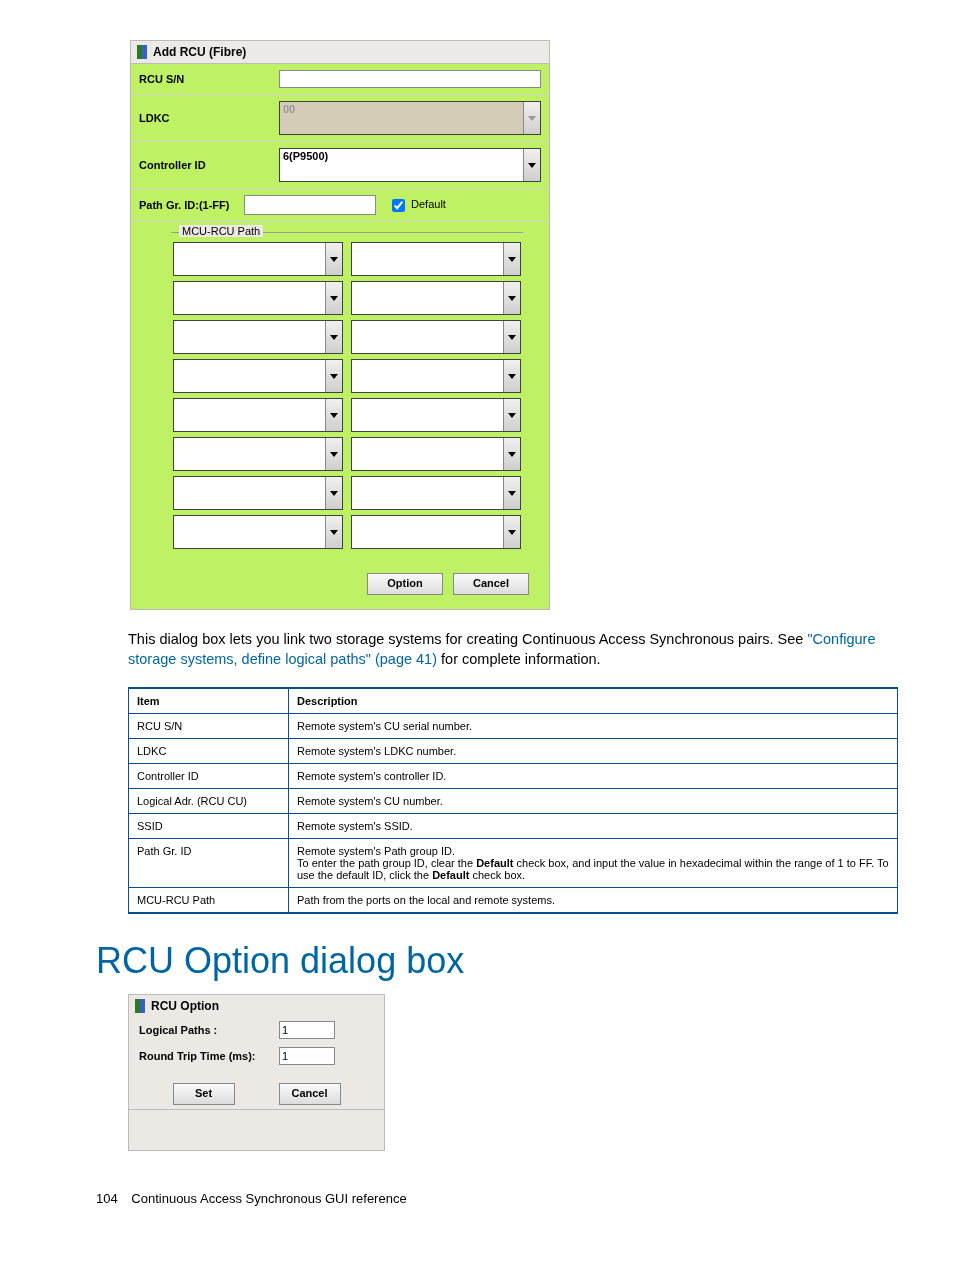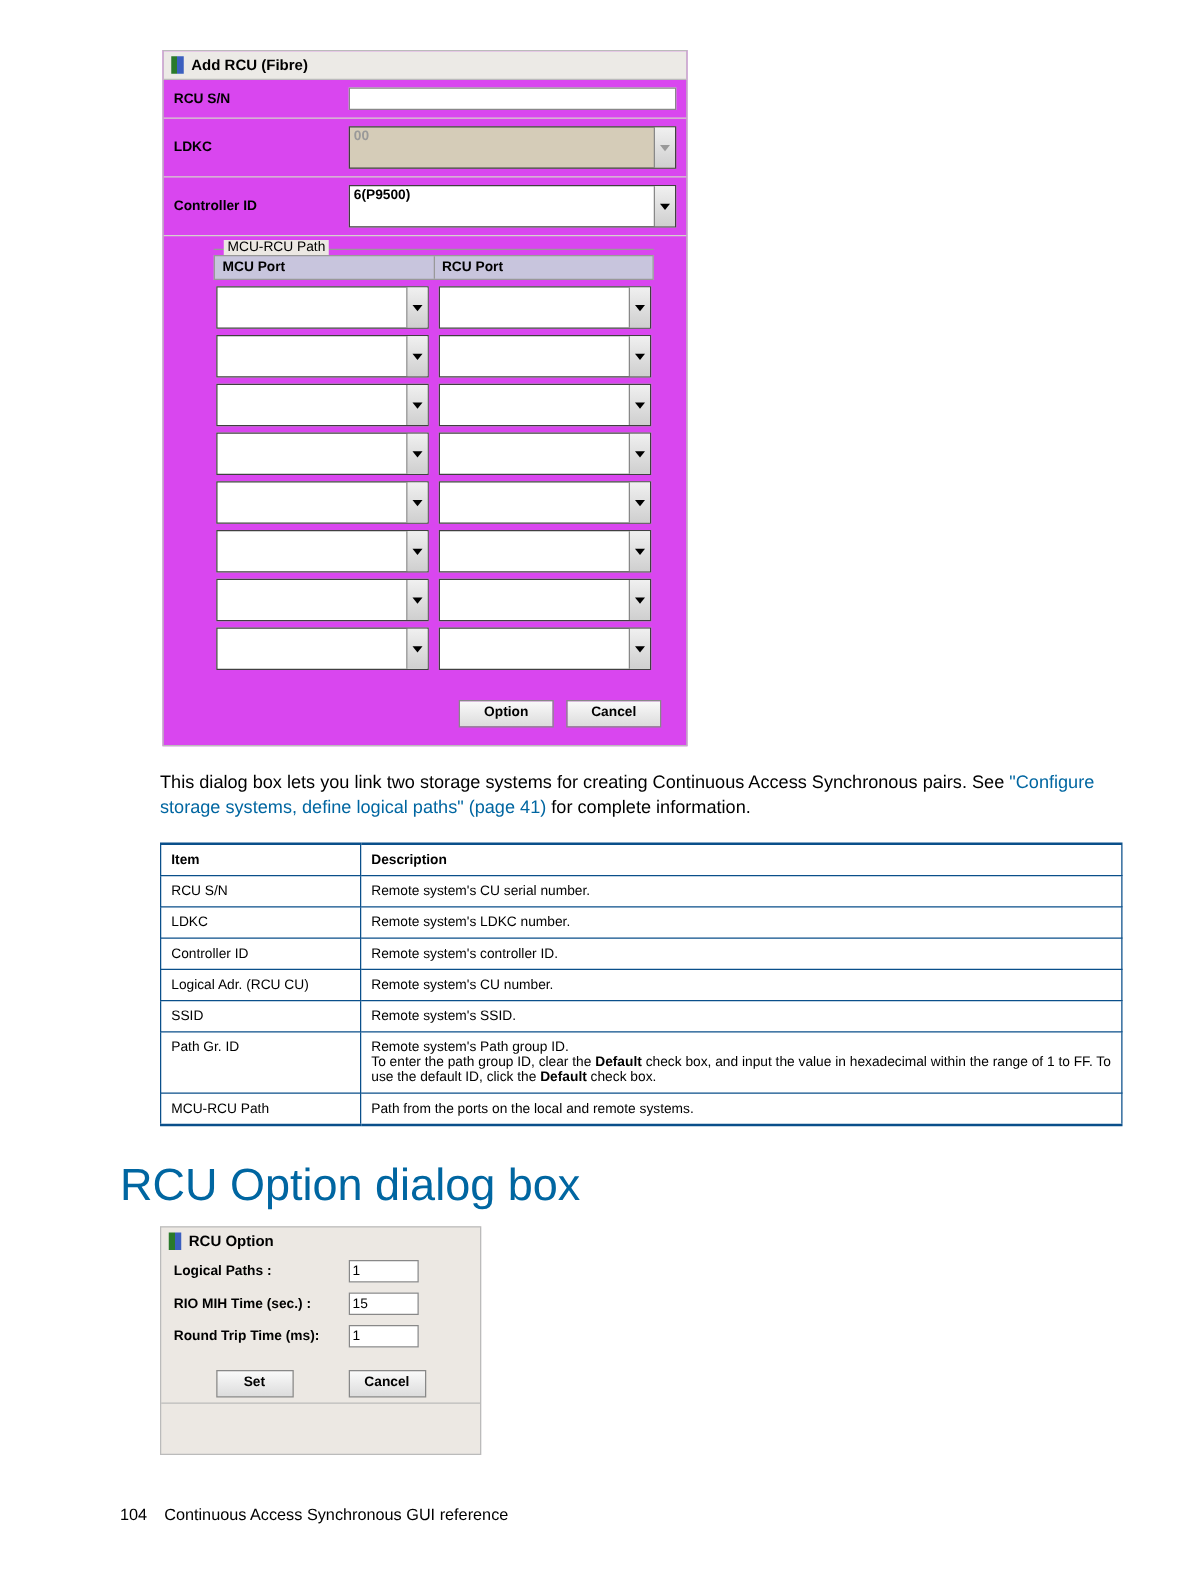--- a/index.html
+++ b/index.html
@@ -6,21 +6,21 @@
     font-family: Arial, Helvetica, sans-serif;
     font-size: 13px;
     margin: 0;
     padding: 40px 60px 30px 60px;
     background: #fff;
     color: #000;
     width: 834px;
   }
   
   .dialog {
-    background: #d946ef;
+    background: #bef264;
     border: 1px solid #bbb;
     width: 418px;
     margin: 0 0 20px 70px;
   }
   .dlg-title {
     display: flex;
     align-items: center;
     border-bottom: 1px solid #bbb;
     padding: 4px 6px;
     font-weight: bold;
@@ -243,28 +243,32 @@
   </div>
   <div class="row">
     <div class="lab">Controller ID</div>
     <div class="ctl">
       <div class="fake-select">
         <div class="val">6(P9500)</div>
         <div class="arrow"></div>
       </div>
     </div>
   </div>
+  <div class="path-row">
+    <div class="lab">Path Gr. ID:(1-FF)</div>
+    <div class="mini-input"></div>
+    <label>
+      <input type="checkbox" checked="" style="">
+      <span>Default</span>
+    </label>
+  </div>
 
   <div class="mcu-group">
     <div class="legend">MCU-RCU Path</div>
     <div class="frame">
-      <div class="ports-head">
-        <div>MCU Port</div>
-        <div>RCU Port</div>
-      </div>
       <div class="ports-body">
 
         <div class="ports-row">
             <div class="fake-select">
               <div class="val"></div>
               <div class="arrow"></div>
             </div>
             <div class="fake-select">
               <div class="val"></div>
               <div class="arrow"></div>
@@ -403,24 +407,20 @@
 <div class="dialog2">
   <div class="dlg2-title">
     <span class="sq"></span>
     <span>RCU Option</span>
   </div>
   <div class="opt-row">
     <div class="lab">Logical Paths :</div>
     <input class="int" value="1" style="">
   </div>
   <div class="opt-row">
-    <div class="lab">RIO MIH Time (sec.) :</div>
-    <input class="int" value="15" style="">
-  </div>
-  <div class="opt-row">
     <div class="lab">Round Trip Time (ms):</div>
     <input class="int" value="1" style="">
   </div>
   <div class="dlg2-buttons">
     <div class="btn" style="min-width:60px">Set</div>
     <div class="btn" style="min-width:60px">Cancel</div>
   </div>
 </div>
 
 <div class="footer">

